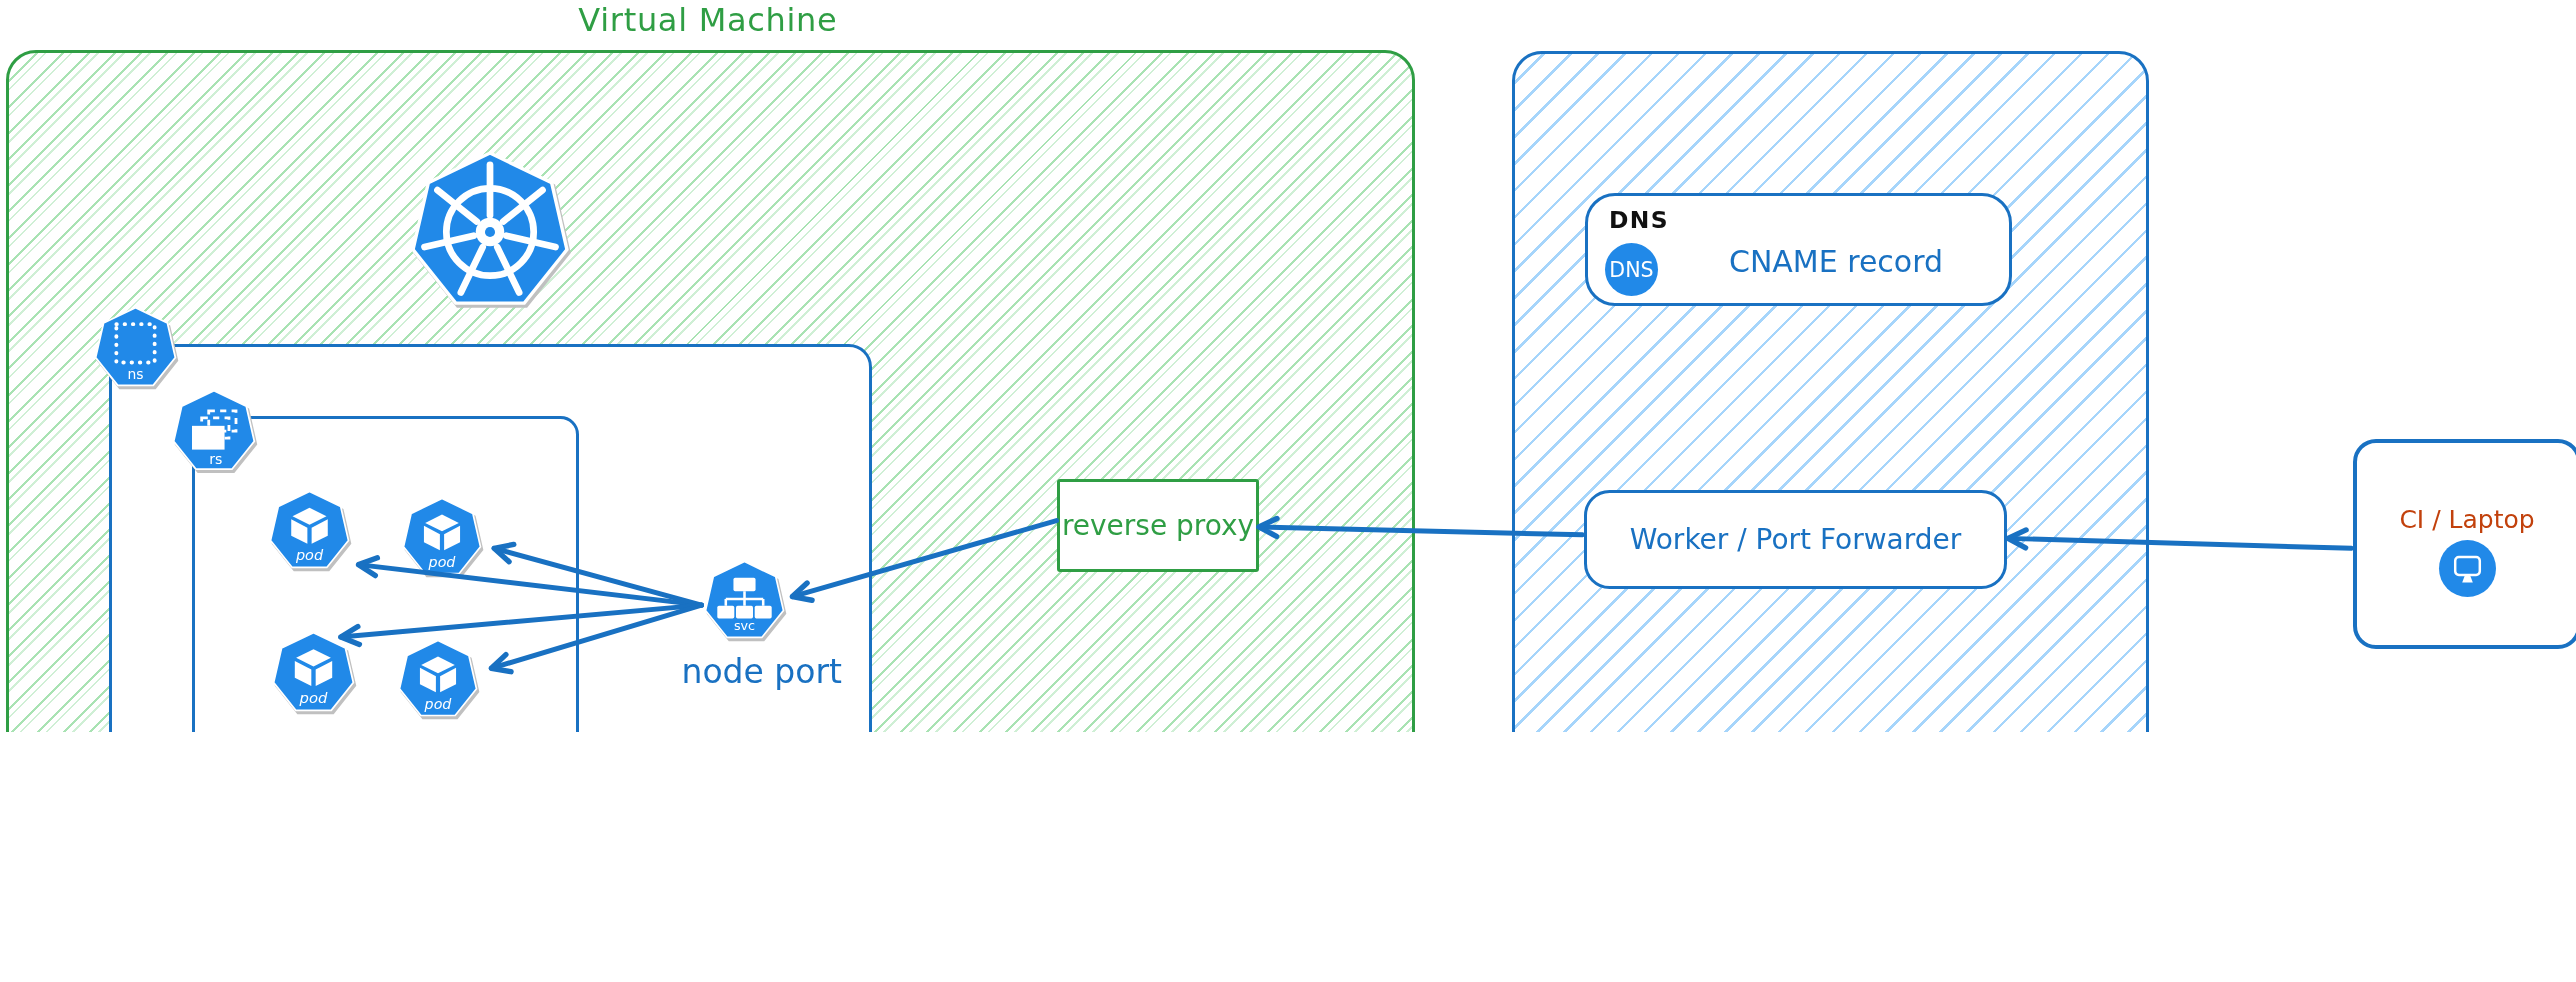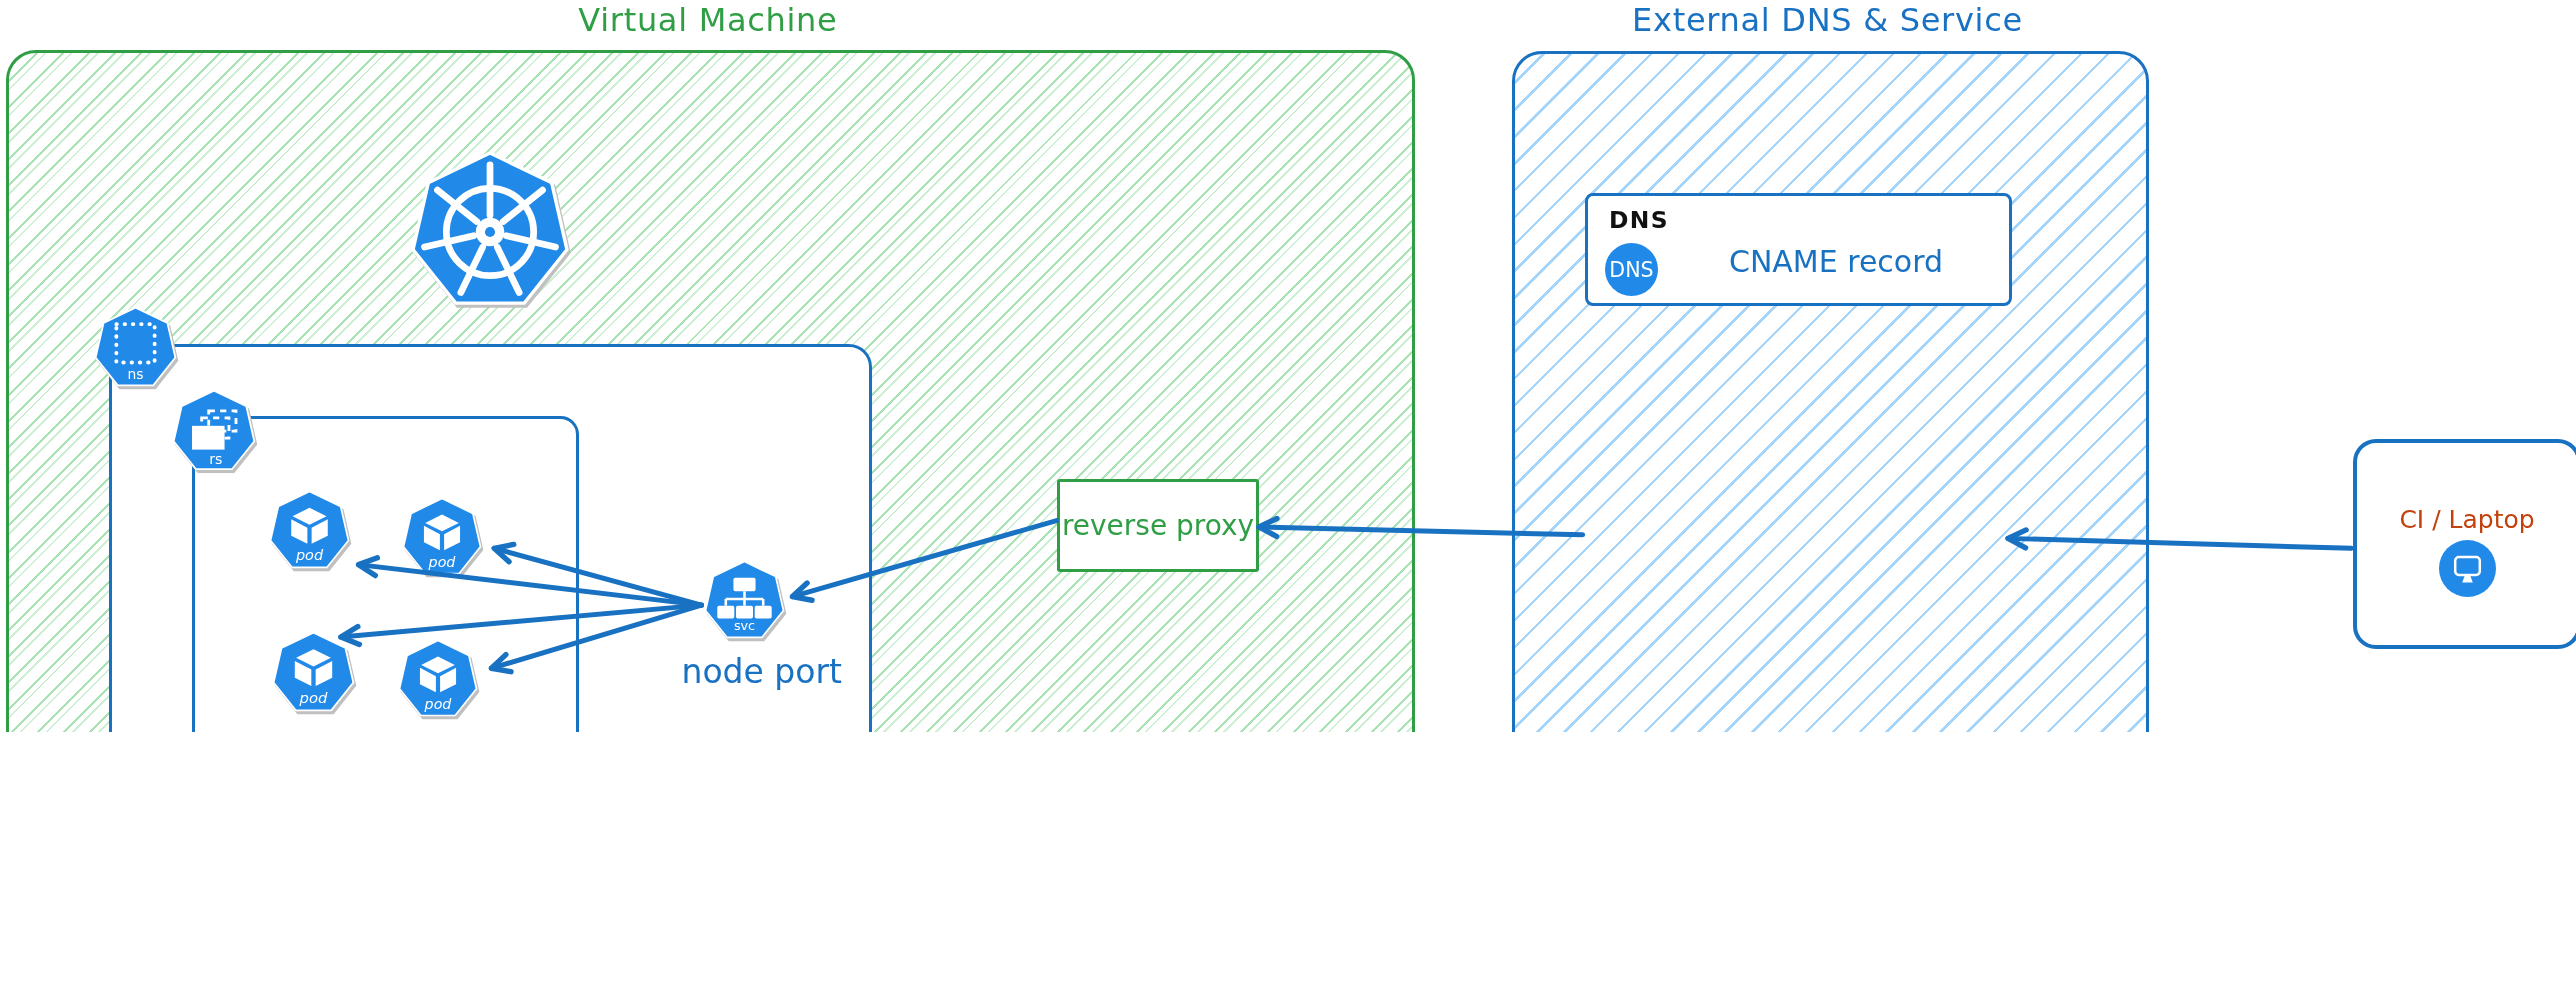--- a/index.html
+++ b/index.html
@@ -27,21 +27,21 @@
   .ns-box{left:109px;top:344px;width:757px;height:489px;border-radius:23px;}
   .rs-box{left:192px;top:416px;width:381px;height:373px;border-radius:18.5px;}
 
   .rounded-label-box{position:absolute;background:#ffffff;display:flex;
     align-items:center;justify-content:center;}
   .rp-box{left:1057px;top:479px;width:196px;height:87px;border:3.6px solid #2f9e44;
     border-radius:3px;font-size:28px;color:#2f9e44;}
   .worker-box{left:1584px;top:490px;width:417px;height:93px;border:3.6px solid #1971c2;
     border-radius:25.6px;font-size:28px;color:#1971c2;}
   .dns-box{position:absolute;left:1585px;top:193px;width:421px;height:107px;
-    background:#ffffff;border:3.6px solid #1971c2;border-radius:8px;}
+    background:#ffffff;border:3.6px solid #1971c2;border-radius:30px;}
   .dns-tag{position:absolute;left:21px;top:10px;font-size:23.4px;color:#111111;
     font-weight:600;letter-spacing:1.4px;}
   .dns-badge{position:absolute;left:17px;top:47px;width:53px;height:53px;border-radius:50%;
     background:#2189e8;display:flex;align-items:center;justify-content:center;
     color:#ffffff;font-size:20.6px;font-weight:500;}
   .cname-label{position:absolute;left:99px;top:48px;width:298px;text-align:center;
     font-size:30px;color:#1971c2;}
 
   .ci-box{position:absolute;left:2353px;top:439px;width:220px;height:202px;
     background:#ffffff;border:4.3px solid #1971c2;border-radius:23px;}
@@ -153,30 +153,32 @@
     <path d="M50 38 V47 M28 47 H72 M28 47 V55 M50 47 V55 M72 47 V55" fill="none" stroke="#ffffff" stroke-width="3"></path>
     <text x="50" y="84" font-size="15">svc</text>
   </svg>
   <div class="node-port">node port</div>
 
   <div class="rounded-label-box rp-box">
     <span>reverse proxy</span>
   </div>
 
   <div class="ext-box"></div>
-  <div class="section-title ext-title">External DNS &amp; Service</div>
 
   <div class="dns-box">
     <div class="dns-tag">DNS</div>
     <div class="dns-badge">
       <span>DNS</span>
     </div>
     <div class="cname-label">CNAME record</div>
   </div>
 
+  <div class="rounded-label-box worker-box">
+    <span>Worker / Port Forwarder</span>
+  </div>
 
   <div class="ci-box">
     <div class="ci-label">CI / Laptop</div>
     <div class="ci-circle">
       <svg width="41" height="41" viewBox="0 0 100 100">
         <rect x="20" y="22" width="60" height="44" rx="9" fill="none" stroke="#ffffff" stroke-width="6"></rect>
         <path d="M43 68 L37 84 L63 84 L57 68 Z" fill="#ffffff"></path>
       </svg>
     </div>
   </div>

